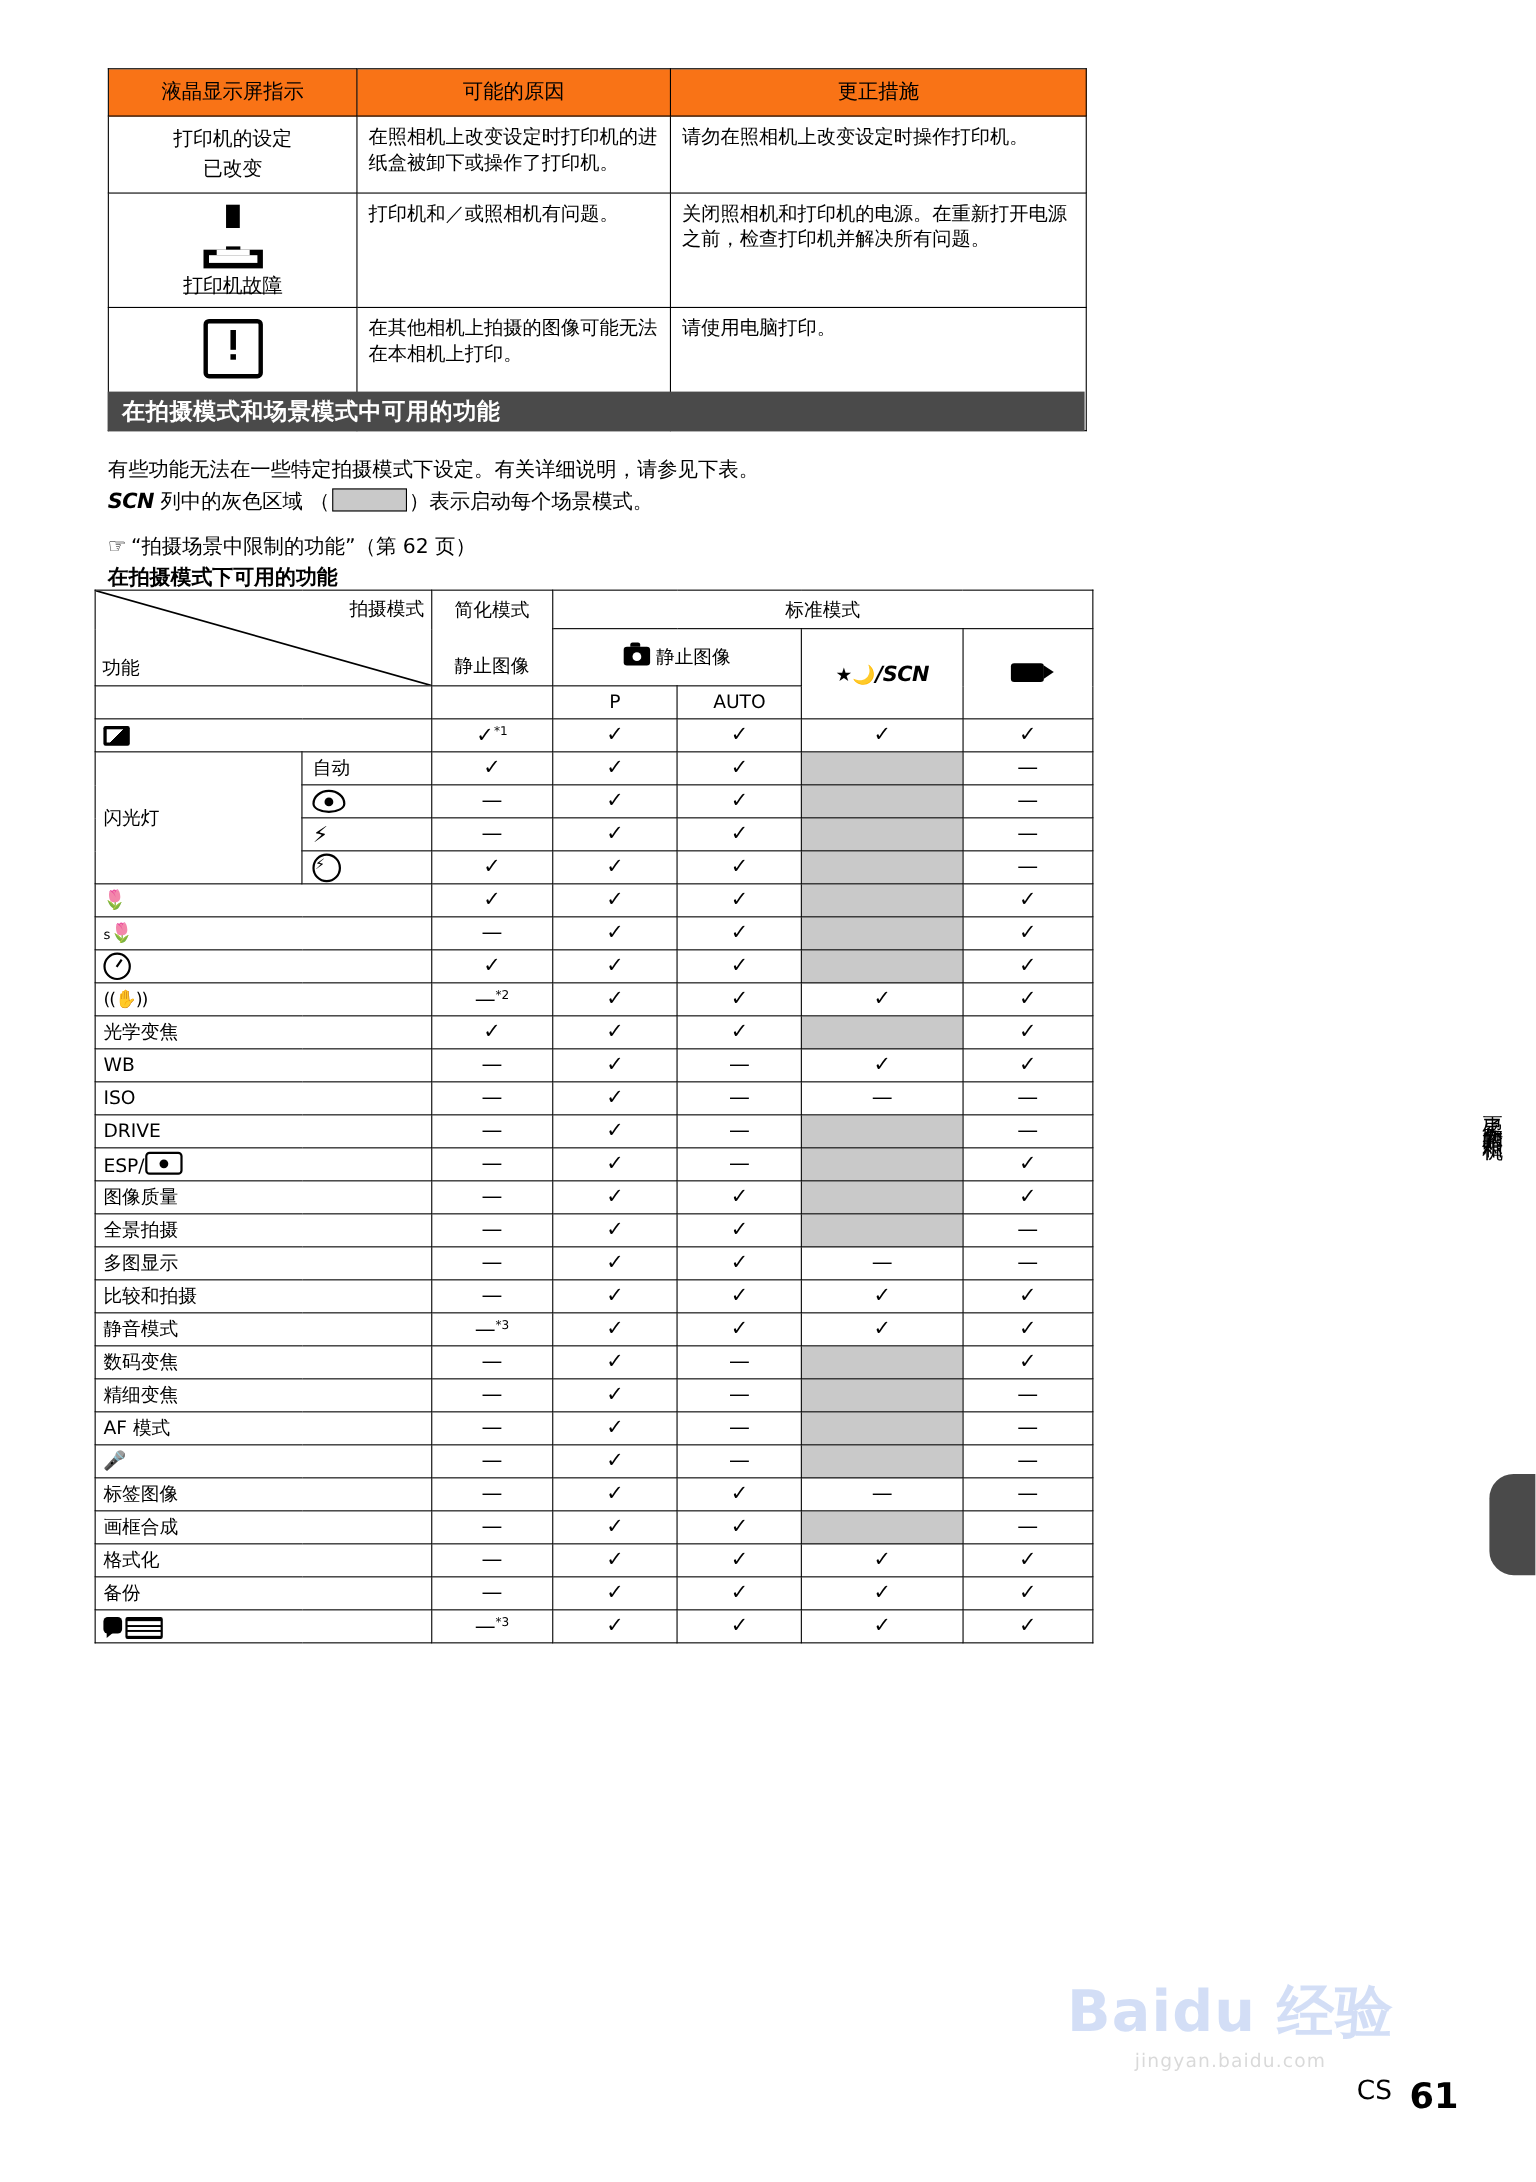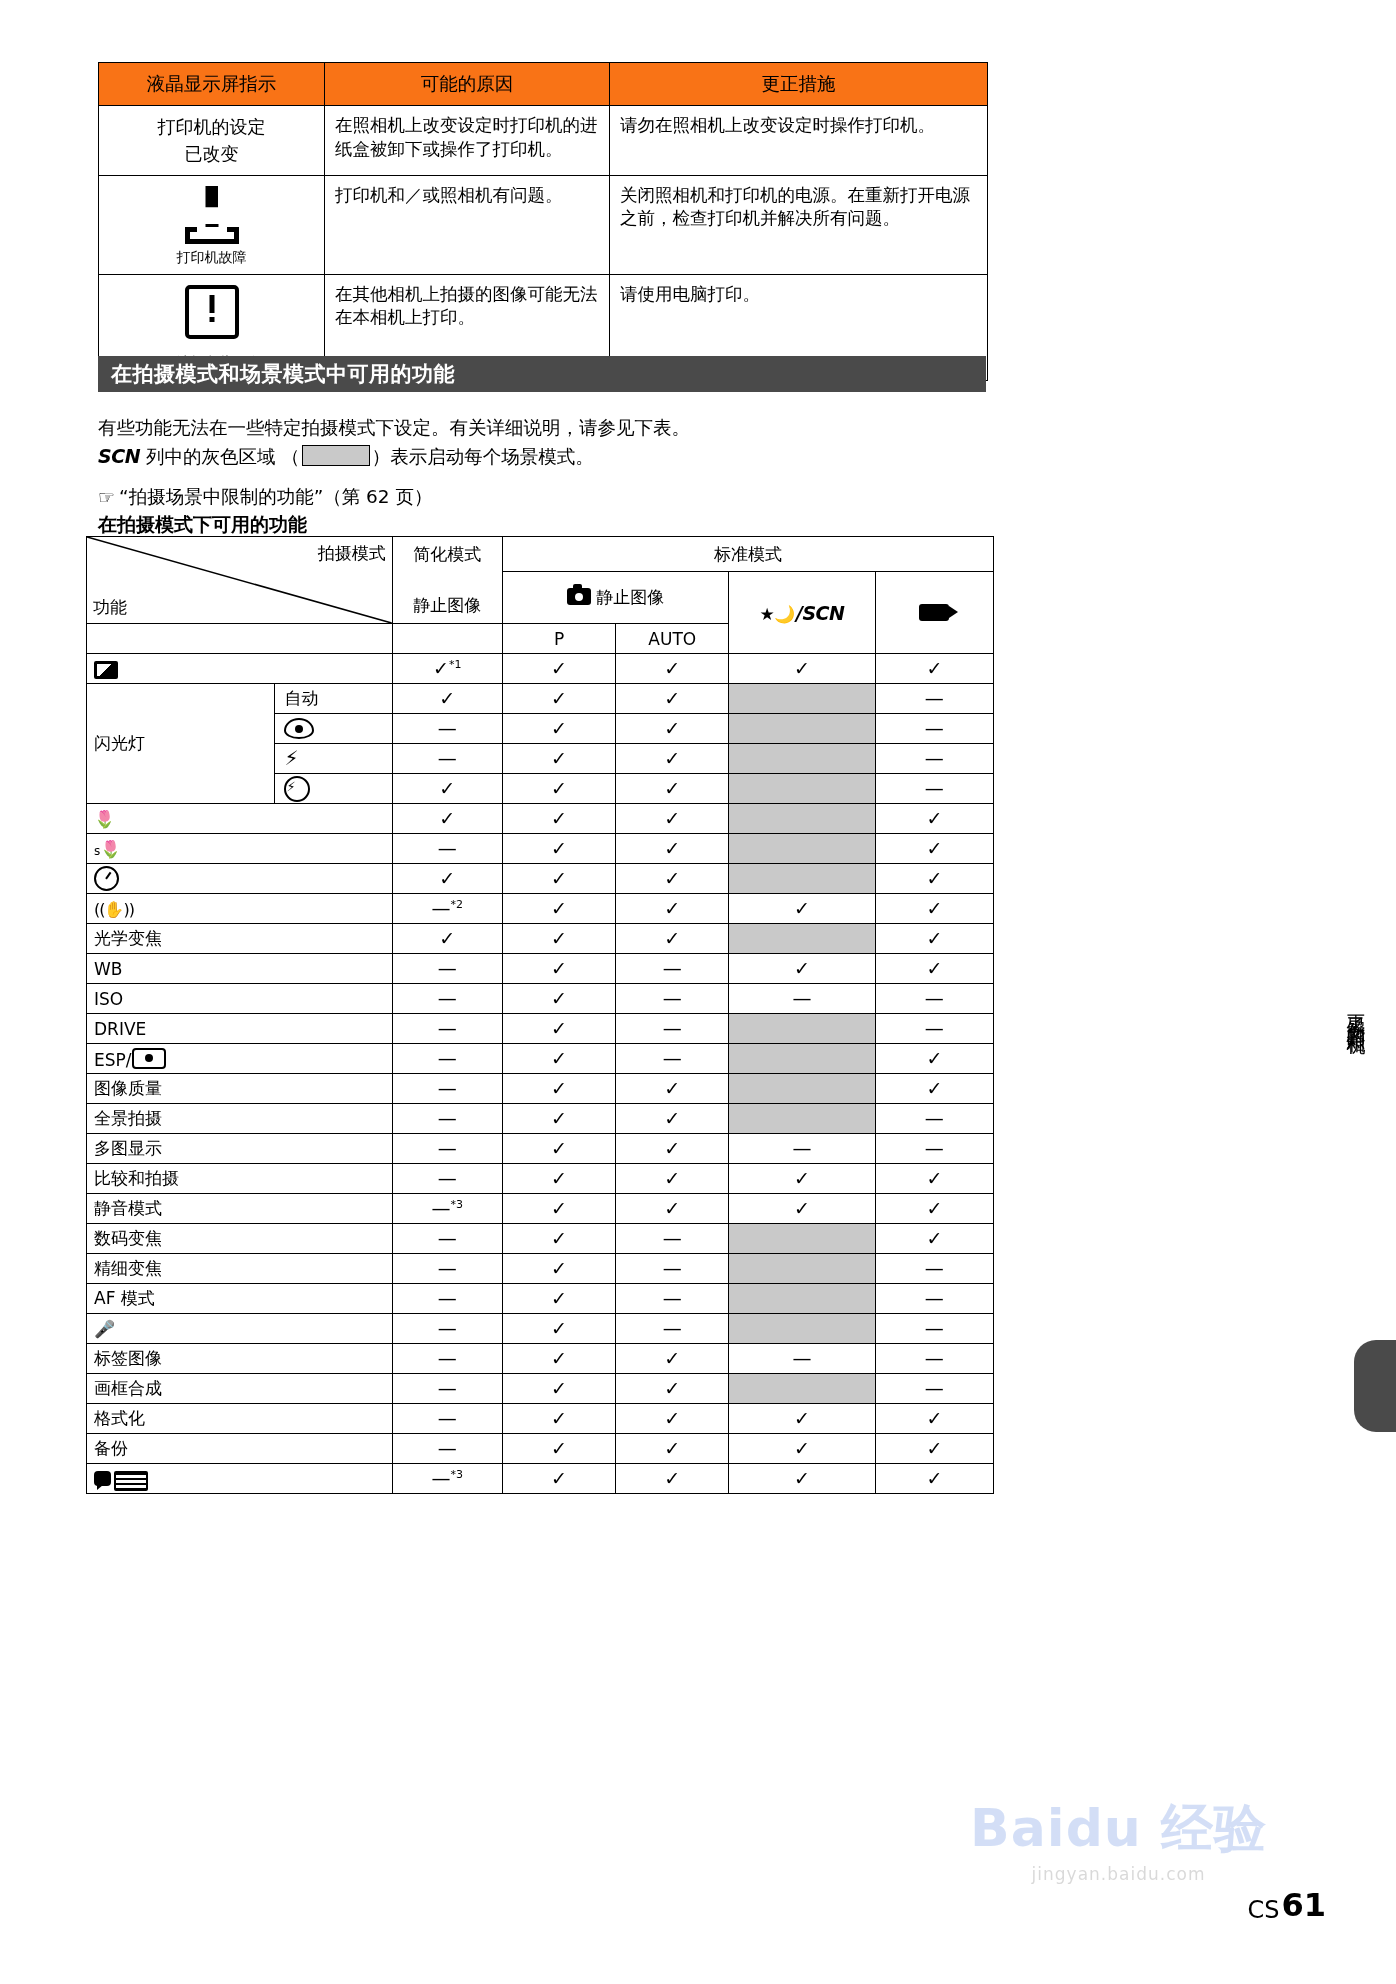--- a/index.html
+++ b/index.html
@@ -17,21 +17,21 @@
   }
   #trouble td,#trouble th{
     border:1.6px solid #000;padding:8px 10px;
     font-size:17.5px;line-height:1.32;vertical-align:top;font-weight:normal;
   }
   #trouble thead th{background:#f97316;text-align:center;font-size:18.5px;padding:9px 6px;vertical-align:middle;}
   .c-msg{width:213px;text-align:center;vertical-align:middle;}
   .c-cause{width:272px;}
   .c-fix{}
   .msg-lines{font-size:18px;line-height:1.45;}
-  .msg-cap{font-size:14px;margin-top:4px;}
+  .msg-cap{font-size:18px;margin-top:4px;text-decoration:underline;}
 
   
   .ico-printer{display:block;margin:2px auto 4px;width:54px;height:58px;position:relative;}
   .ico-printer .bang{position:absolute;left:50%;top:0;transform:translateX(-50%);
      width:13px;height:34px;background:#000;
      -webkit-clip-path:polygon(0 0,100% 0,100% 64%,0 64%);clip-path:polygon(0 0,100% 0,100% 64%,0 64%);}
   .ico-printer .dot{position:absolute;left:50%;top:38px;transform:translateX(-50%);width:13px;height:7px;background:#000;}
   .ico-printer .tray{position:absolute;left:0;bottom:0;width:54px;height:17px;border:5px solid #000;box-sizing:border-box;}
   .ico-printer .slot{position:absolute;left:12px;bottom:12px;width:30px;height:5px;background:#fff;}
 
@@ -112,21 +112,21 @@
   .g-guide .bub{position:absolute;left:0;top:0;width:17px;height:15px;background:#000;border-radius:4px;}
   .g-guide .bub:after{content:"";position:absolute;left:3px;bottom:-4px;border-top:5px solid #000;border-right:6px solid transparent;}
   .g-guide .lst{position:absolute;left:20px;top:0;width:30px;height:16px;border:2px solid #000;border-radius:2px;
      background:repeating-linear-gradient(#000 0 2px,#fff 2px 5px);}
 
   
   #vtab{position:absolute;right:26px;top:1000px;writing-mode:vertical-rl;font-size:19px;letter-spacing:3px;}
   #vtab-thumb{position:absolute;right:0;top:1340px;width:42px;height:92px;background:#4a4a4a;border-radius:22px 0 0 22px;}
 
   
-  #footer{position:absolute;right:70px;bottom:60px;display:flex;align-items:flex-end;gap:2px;}
+  #footer{position:absolute;right:70px;bottom:60px;display:flex;align-items:flex-start;gap:16px;}
   #footer .cs{font-size:24px;}
   #footer .pg{font-size:32px;font-weight:bold;}
 
   
   #wm{position:absolute;right:129px;bottom:100px;opacity:.22;text-align:center;pointer-events:none;}
   #wm .big{font-size:52px;font-weight:bold;color:#3a6fd8;letter-spacing:1px;}
   #wm .sm{font-size:17px;color:#555;letter-spacing:1px;}
 </style>
 </head>
 <body>

